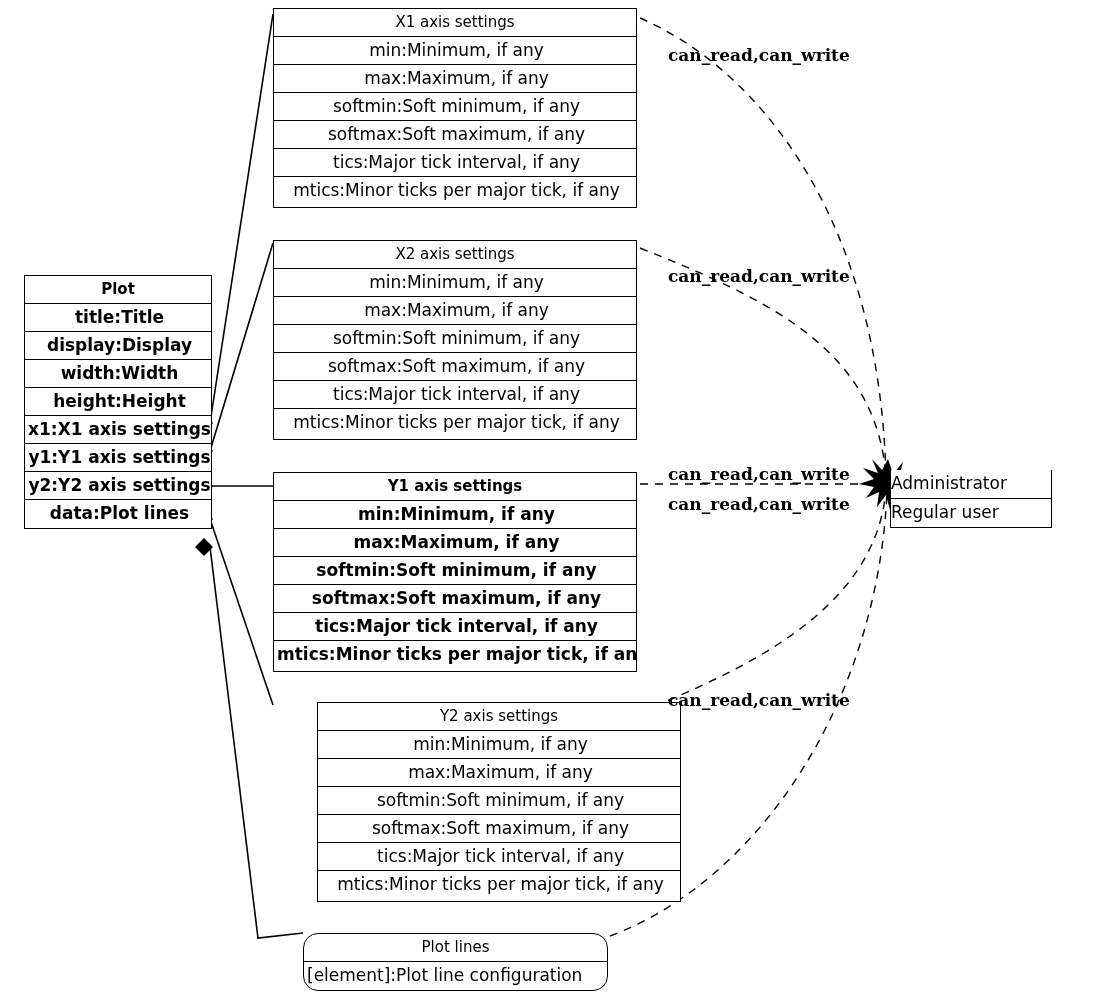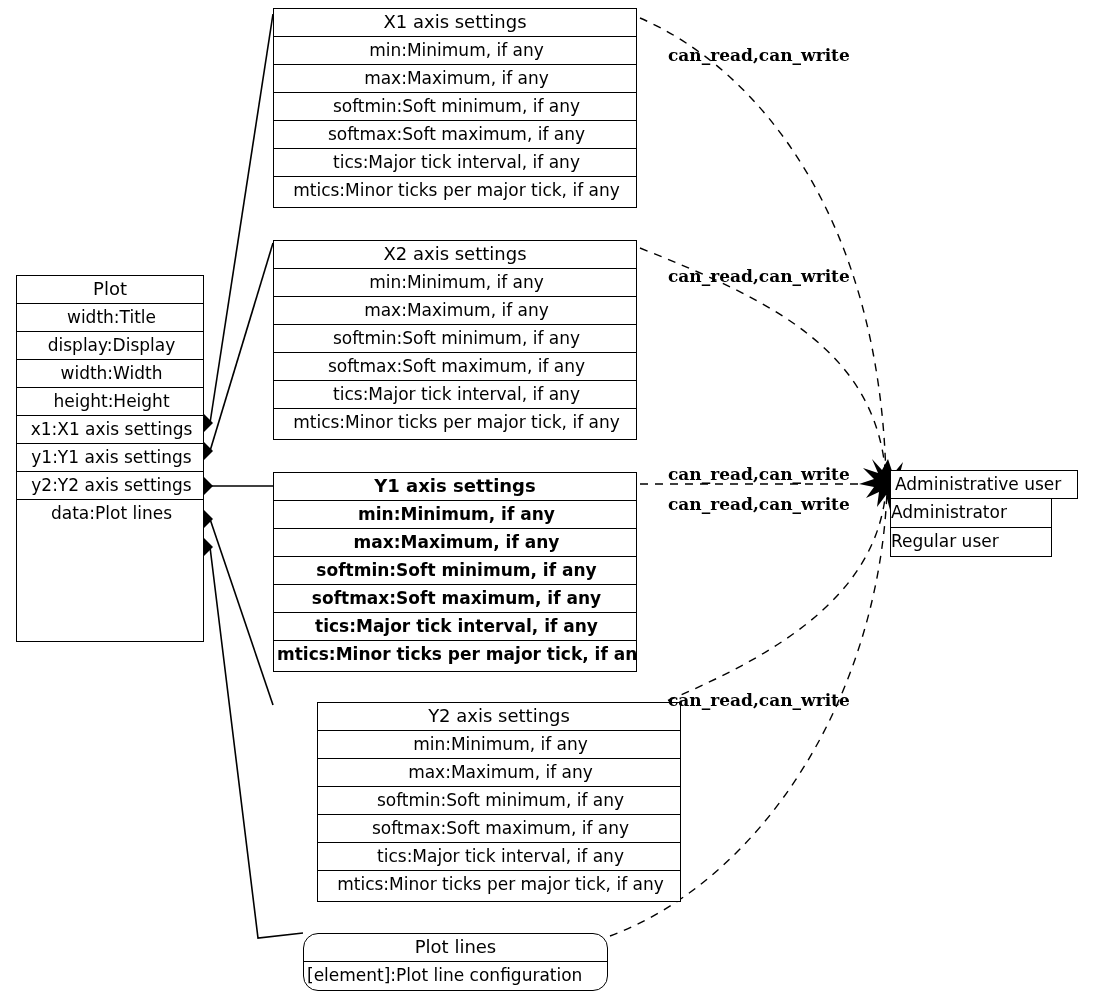--- a/index.html
+++ b/index.html
@@ -26,21 +26,21 @@
   .uml-box {
     position: absolute;
     box-sizing: border-box;
     background: #ffffff;
     border: 1.6px solid #000000;
     z-index: 5;
   }
   .uml-header {
     box-sizing: border-box;
     text-align: center;
-    font-size: 18px;
+    font-size: 15px;
     line-height: 26px;
     height: 28px;
     color: #000;
     border-bottom: 1.6px solid #000;
     white-space: nowrap;
     overflow: hidden;
   }
   .uml-row {
     box-sizing: border-box;
     text-align: center;
@@ -132,23 +132,23 @@
 
     <g>
       <polygon fill="#000" points="
         888,459 893,474 903,462 899,477 913,471 903,482 918,483 903,488
         914,497 900,493 905,508 896,496 890,510 886,495 877,507 879,492
         866,498 874,487 859,484 874,479 863,468 878,473 872,459 882,470"></polygon>
       <circle cx="888" cy="483" r="9" fill="#000"></circle>
     </g>
   </svg>
 
-  <div class="uml-box" id="plot-box" style="left:16px; top:275px; width:188px; height:367px;">
+  <div class="uml-box" id="plot-box" style="left:24px; top:275px; width:188px; height:254px;font-weight:bold;">
     <div class="uml-header">Plot</div>
-    <div class="uml-row">width:Title</div>
+    <div class="uml-row">title:Title</div>
     <div class="uml-row">display:Display</div>
     <div class="uml-row">width:Width</div>
     <div class="uml-row">height:Height</div>
     <div class="uml-row">x1:X1 axis settings</div>
     <div class="uml-row">y1:Y1 axis settings</div>
     <div class="uml-row">y2:Y2 axis settings</div>
     <div class="uml-row last">data:Plot lines</div>
   </div>
 
   <div class="uml-box" id="x1-box" style="left:273px; top:8px; width:364px; height:200px;">
@@ -190,21 +190,20 @@
     <div class="uml-row">tics:Major tick interval, if any</div>
     <div class="uml-row last">mtics:Minor ticks per major tick, if any</div>
   </div>
 
   <div class="uml-box" id="plotlines-box" style="left:303px; top:933px; width:305px; height:58px;border-radius:15px;">
     <div class="uml-header">Plot lines</div>
     <div class="uml-row last plotlines-row">[element]:Plot line configuration</div>
   </div>
 
   <div id="admin-box" style="left:890px; top:470px;">
-    <div class="adm-header" style="width:188px;">Administrative user</div>
     <div class="adm-row" style="width:162px;">Administrator</div>
     <div class="adm-row" style="width:162px;">Regular user</div>
   </div>
 
   <div class="edge-label" style="left:668px; top:45px;">can_read,can_write</div>
   <div class="edge-label" style="left:668px; top:266px;">can_read,can_write</div>
   <div class="edge-label" style="left:668px; top:464px;">can_read,can_write</div>
   <div class="edge-label" style="left:668px; top:494px;">can_read,can_write</div>
   <div class="edge-label" style="left:668px; top:690px;">can_read,can_write</div>
 

